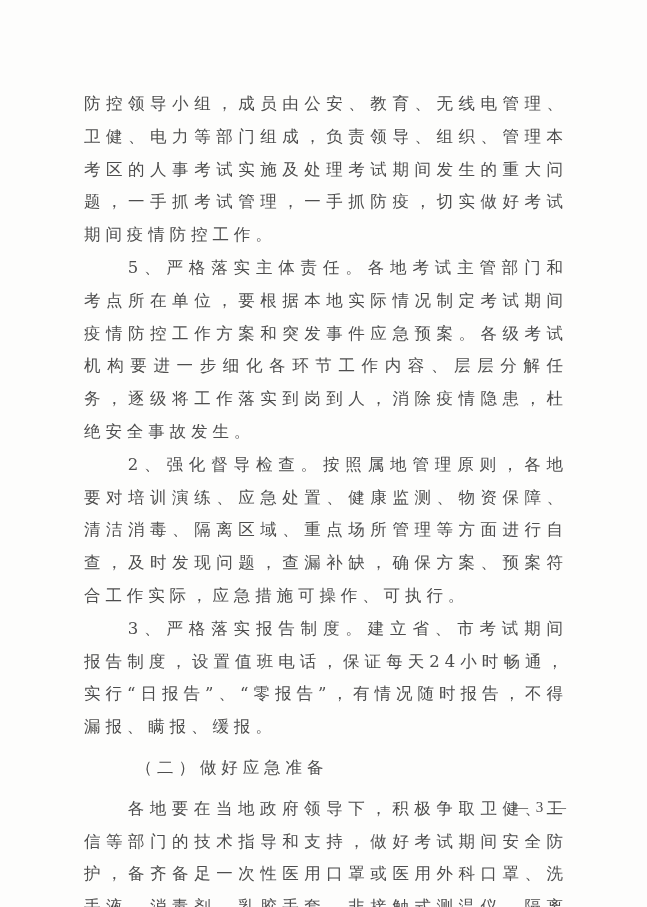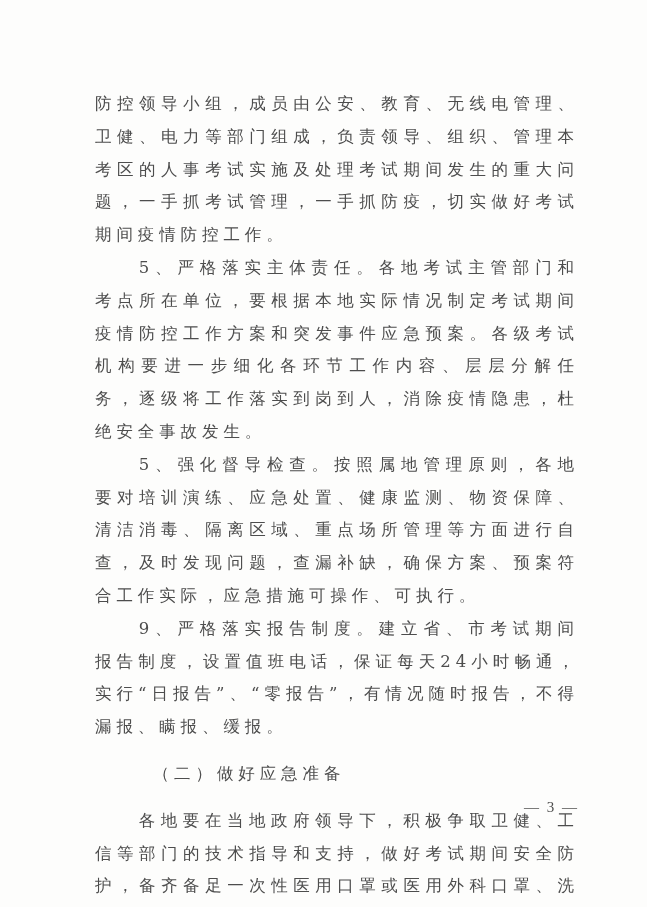--- a/index.html
+++ b/index.html
@@ -9,21 +9,21 @@
     }
     body {
       width: 647px;
       height: 907px;
       position: relative;
       overflow: hidden;
       background: #fdfdfc;
     }
     .page {
       position: absolute;
-      left: 12px; top: 0;
+      left: 1px; top: 0;
       width: 610px;
       height: 907px;
     }
     .body-text {
       position: absolute;
       left: 83px;
       top: 88px;
       width: 484px;
       font-family: "DejaVu Serif", "Liberation Serif", serif;
       font-size: 16.5px;
@@ -34,40 +34,40 @@
     .para {
       margin: 0;
       text-align: justify;
       text-align-last: left;
       word-break: break-all;
     }
     .para.indent {
       text-indent: 2.65em;
     }
     .heading {
-      margin: 14px;
+      margin: 8px;
       text-indent: 2.65em;
     }
     .page-number {
       position: absolute;
       left: 512px;
       top: 799px;
       font-family: "Liberation Serif", "DejaVu Serif", serif;
       font-size: 15px;
       color: #4d4d4d;
       letter-spacing: 2px;
     }
   </style>
 </head>
 <body>
 
 <div class="page">
   <div class="body-text">
     <p class="para">防控领导小组，成员由公安、教育、无线电管理、卫健、电力等部门组成，负责领导、组织、管理本考区的人事考试实施及处理考试期间发生的重大问题，一手抓考试管理，一手抓防疫，切实做好考试期间疫情防控工作。</p>
     <p class="para indent">5、严格落实主体责任。各地考试主管部门和考点所在单位，要根据本地实际情况制定考试期间疫情防控工作方案和突发事件应急预案。各级考试机构要进一步细化各环节工作内容、层层分解任务，逐级将工作落实到岗到人，消除疫情隐患，杜绝安全事故发生。</p>
-    <p class="para indent">5、强化督导检查。按照属地管理原则，各地要对培训演练、应急处置、健康监测、物资保障、清洁消毒、隔离区域、重点场所管理等方面进行自查，及时发现问题，查漏补缺，确保方案、预案符合工作实际，应急措施可操作、可执行。</p>
-    <p class="para indent">9、严格落实报告制度。建立省、市考试期间报告制度，设置值班电话，保证每天24小时畅通，实行“日报告”、“零报告”，有情况随时报告，不得漏报、瞒报、缓报。</p>
+    <p class="para indent">2、强化督导检查。按照属地管理原则，各地要对培训演练、应急处置、健康监测、物资保障、清洁消毒、隔离区域、重点场所管理等方面进行自查，及时发现问题，查漏补缺，确保方案、预案符合工作实际，应急措施可操作、可执行。</p>
+    <p class="para indent">3、严格落实报告制度。建立省、市考试期间报告制度，设置值班电话，保证每天24小时畅通，实行“日报告”、“零报告”，有情况随时报告，不得漏报、瞒报、缓报。</p>
     <p class="heading">（二）做好应急准备</p>
     <p class="para indent">各地要在当地政府领导下，积极争取卫健、工信等部门的技术指导和支持，做好考试期间安全防护，备齐备足一次性医用口罩或医用外科口罩、洗手液、消毒剂、乳胶手套、非接触式测温仪、隔离衣等防疫物资。</p>
 
   </div>
   <div class="page-number">— 3 —</div>
 </div>
 
 </body></html>

